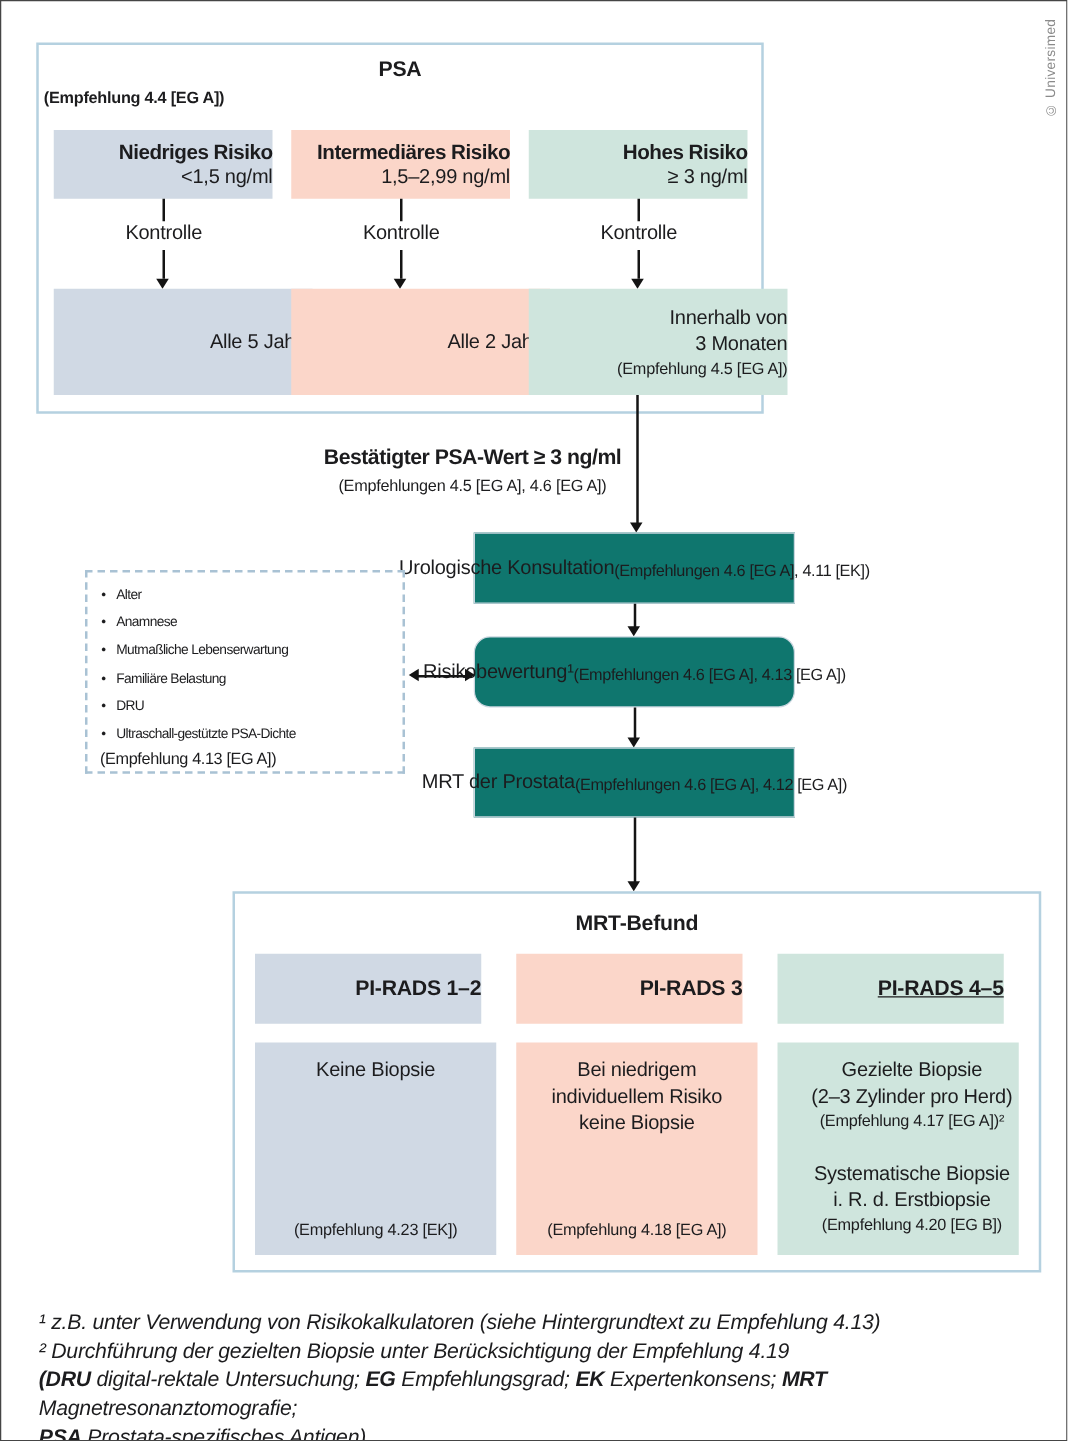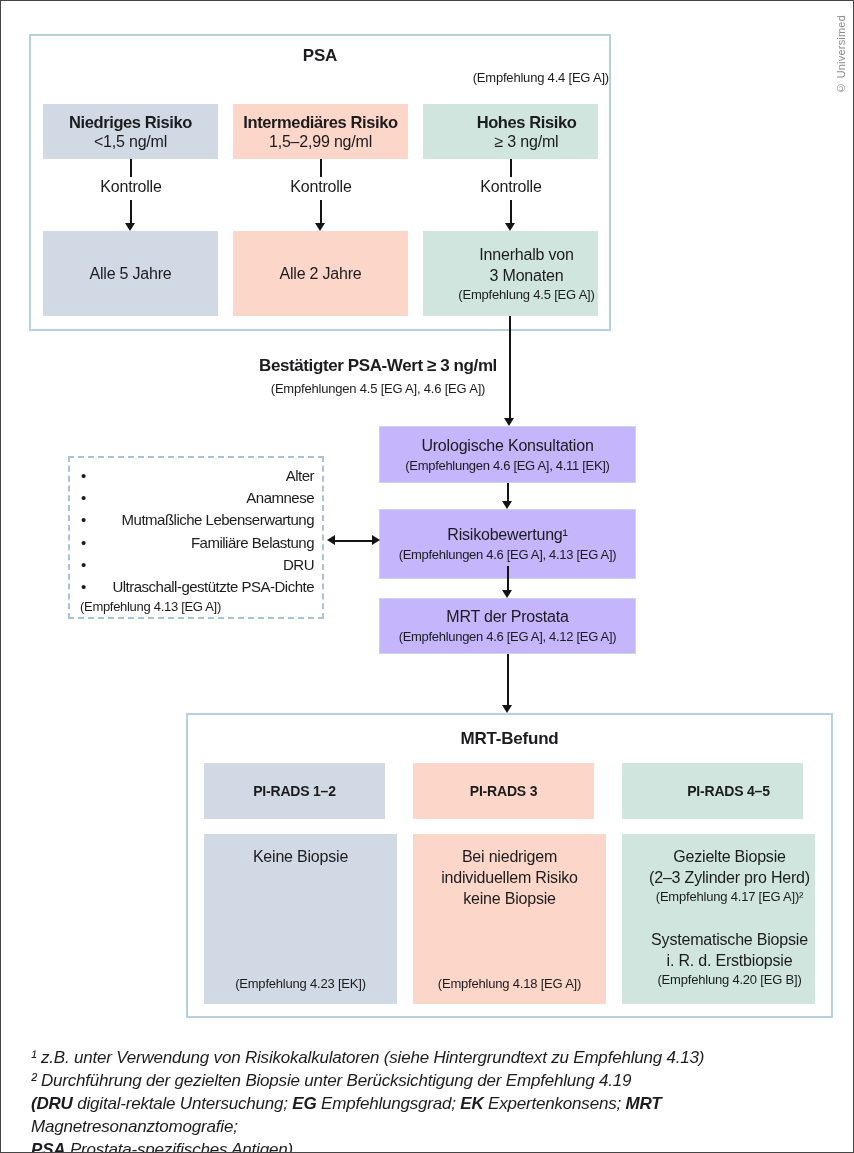--- a/index.html
+++ b/index.html
@@ -10,66 +10,66 @@
             border:1px solid #454545; overflow:hidden; letter-spacing:-0.2px; }
 
   .copyright { position:absolute; right:6px; top:14px; writing-mode:vertical-rl;
                transform:rotate(180deg); font-size:11px; color:#8a8a8a; letter-spacing:0.2px; }
 
   .frame { position:absolute; border:2px solid #b5d1e0; background:#fff; }
   .psa-frame { left:28px; top:33px; width:582px; height:297px; }
   .mrt-frame { left:185px; top:712px; width:647px; height:305px; }
 
   .sec-title { position:absolute; left:0; right:0; text-align:center; font-weight:bold; font-size:17px; white-space:nowrap; }
-  .sec-sub   { position:absolute; left:4px; right:0; text-align:right; font-size:13px; white-space:nowrap; }
-
-  .tile { position:absolute; display:flex; flex-direction:column; align-items:center;
+  .sec-sub   { position:absolute; left:4px; right:0; text-align:left; font-size:13px; white-space:nowrap;font-weight:bold; }
+
+  .tile { position:absolute; display:flex; flex-direction:column; align-items:flex-end;
           justify-content:center; text-align:center; }
   .c-blue  { background:#d0d9e4; }
   .c-peach { background:#fbd6c9; }
   .c-mint  { background:#cfe5dd;padding-left:32px; }
 
   .risk-hdr { top:68px; width:175px; height:55px; }
   .hdr-label { font-weight:bold; font-size:16.5px; letter-spacing:-0.4px; white-space:nowrap; }
   .hdr-value { font-size:16px; margin-top:1px; white-space:nowrap; }
 
-  .result { top:195px; width:175px; height:85px; }
+  .result { top:195px; width:207px; height:85px; }
   .body-line { font-size:16px; line-height:21px; white-space:nowrap; }
   .note-line { font-size:13px; line-height:18px; white-space:nowrap; }
 
   .vl { position:absolute; width:1.5px; background:#141414; }
   .hl { position:absolute; height:1.5px; background:#141414; }
   .ah-down { position:absolute; width:0; height:0; border-left:5.5px solid transparent;
              border-right:5.5px solid transparent; border-top:8px solid #141414; }
   .ah-left { position:absolute; width:0; height:0; border-top:5.5px solid transparent;
              border-bottom:5.5px solid transparent; border-right:8px solid #141414; }
   .ah-right{ position:absolute; width:0; height:0; border-top:5.5px solid transparent;
              border-bottom:5.5px solid transparent; border-left:8px solid #141414; }
 
   .conn-label { position:absolute; width:90px; text-align:center; font-size:16px; white-space:nowrap; }
 
   .confirmed { position:absolute; left:242px; top:355px; width:270px; text-align:center; }
   .confirmed-title { font-weight:bold; font-size:17px; letter-spacing:-0.4px; white-space:nowrap; }
   .confirmed-sub { font-size:13px; margin-top:5px; white-space:nowrap; }
 
-  .step-box { position:absolute; left:378px; width:257px; background:#c4b5fd;
-              border:1.5px solid #c9d6df; display:flex; flex-direction:column;
+  .step-box { position:absolute; left:378px; width:257px; background:#0f766e;
+              border:1.5px solid #c9d6df; display:flex; flex-direction:row;
               align-items:center; justify-content:center; text-align:center; }
   .step-title { font-size:16px; white-space:nowrap; }
   .step-sub { font-size:13px; margin-top:3px; letter-spacing:-0.3px; white-space:nowrap; }
 
   .factors { position:absolute; left:67px; top:455px; width:256px; height:163px;
              border:2px dashed #a9c2d4; background:#fff; padding:7px 8px 4px 10px; }
   .factors ul { list-style:none; }
-  .factors li { position:relative; font-size:15px; letter-spacing:-0.5px;
-                line-height:22.2px; padding-left:13px; white-space:nowrap;text-align:right; }
+  .factors li { position:relative; font-size:11px; letter-spacing:-0.5px;
+                line-height:22.2px; padding-left:13px; white-space:nowrap; }
   .factors li::before { content:"•"; position:absolute; left:1px; }
   .factors-note { font-size:13px; letter-spacing:-0.3px; margin-top:1px; white-space:nowrap; }
 
-  .pirads-hdr { top:48px; width:181px; height:56px; font-weight:bold; font-size:14px; white-space:nowrap; }
+  .pirads-hdr { top:48px; width:181px; height:56px; font-weight:bold; font-size:17px; white-space:nowrap; }
   .pirads-body { position:absolute; top:119px; width:193px; height:170px;
                  display:flex; flex-direction:column; align-items:center; text-align:center;
                  padding:12px 6px 11px; }
   .pirads-body .spacer { flex:1; }
   .pirads-body .blk-gap { height:23px; }
 
   .footnotes { position:absolute; left:30px; top:1045px; width:800px;
                font-style:italic; font-size:17px; line-height:23px; }
   .footnotes .fb { font-weight:bold; }
 </style>
@@ -131,21 +131,21 @@
     <div class="confirmed-sub">(Empfehlungen 4.5 [EG A], 4.6 [EG A])</div>
   </div>
 
   <div class="step-box" style="top:425px; height:57px;">
     <div class="step-title">Urologische Konsultation</div>
     <div class="step-sub">(Empfehlungen 4.6 [EG A], 4.11 [EK])</div>
   </div>
   <div class="vl" style="left:506px; top:482px; height:19px;"></div>
   <div class="ah-down" style="left:501px; top:500px;"></div>
 
-  <div class="step-box" style="top:508px; height:70px;">
+  <div class="step-box" style="top:508px; height:57px;border-radius:13px;">
     <div class="step-title">Risikobewertung¹</div>
     <div class="step-sub">(Empfehlungen 4.6 [EG A], 4.13 [EG A])</div>
   </div>
   <div class="vl" style="left:506px; top:565px; height:25px;"></div>
   <div class="ah-down" style="left:501px; top:589px;"></div>
 
   <div class="step-box" style="top:597px; height:56px;">
     <div class="step-title">MRT der Prostata</div>
     <div class="step-sub">(Empfehlungen 4.6 [EG A], 4.12 [EG A])</div>
   </div>
@@ -166,21 +166,21 @@
 
   <div class="hl" style="left:333px; top:539px; width:38px;"></div>
   <div class="ah-left" style="left:326px; top:534px;"></div>
   <div class="ah-right" style="left:371px; top:534px;"></div>
 
   <section class="frame mrt-frame">
     <div class="sec-title" style="top:14px;">MRT-Befund</div>
 
     <div class="tile c-blue pirads-hdr" style="left:16px;">PI-RADS 1–2</div>
     <div class="tile c-peach pirads-hdr" style="left:225px;">PI-RADS 3</div>
-    <div class="tile c-mint pirads-hdr" style="left:434px;">PI-RADS 4–5</div>
+    <div class="tile c-mint pirads-hdr" style="left:434px;text-decoration:underline;">PI-RADS 4–5</div>
 
     <div class="pirads-body c-blue" style="left:16px;">
       <div class="body-line">Keine Biopsie</div>
       <div class="spacer"></div>
       <div class="note-line">(Empfehlung 4.23 [EK])</div>
     </div>
 
     <div class="pirads-body c-peach" style="left:225px;">
       <div class="body-line">Bei niedrigem</div>
       <div class="body-line">individuellem Risiko</div>

